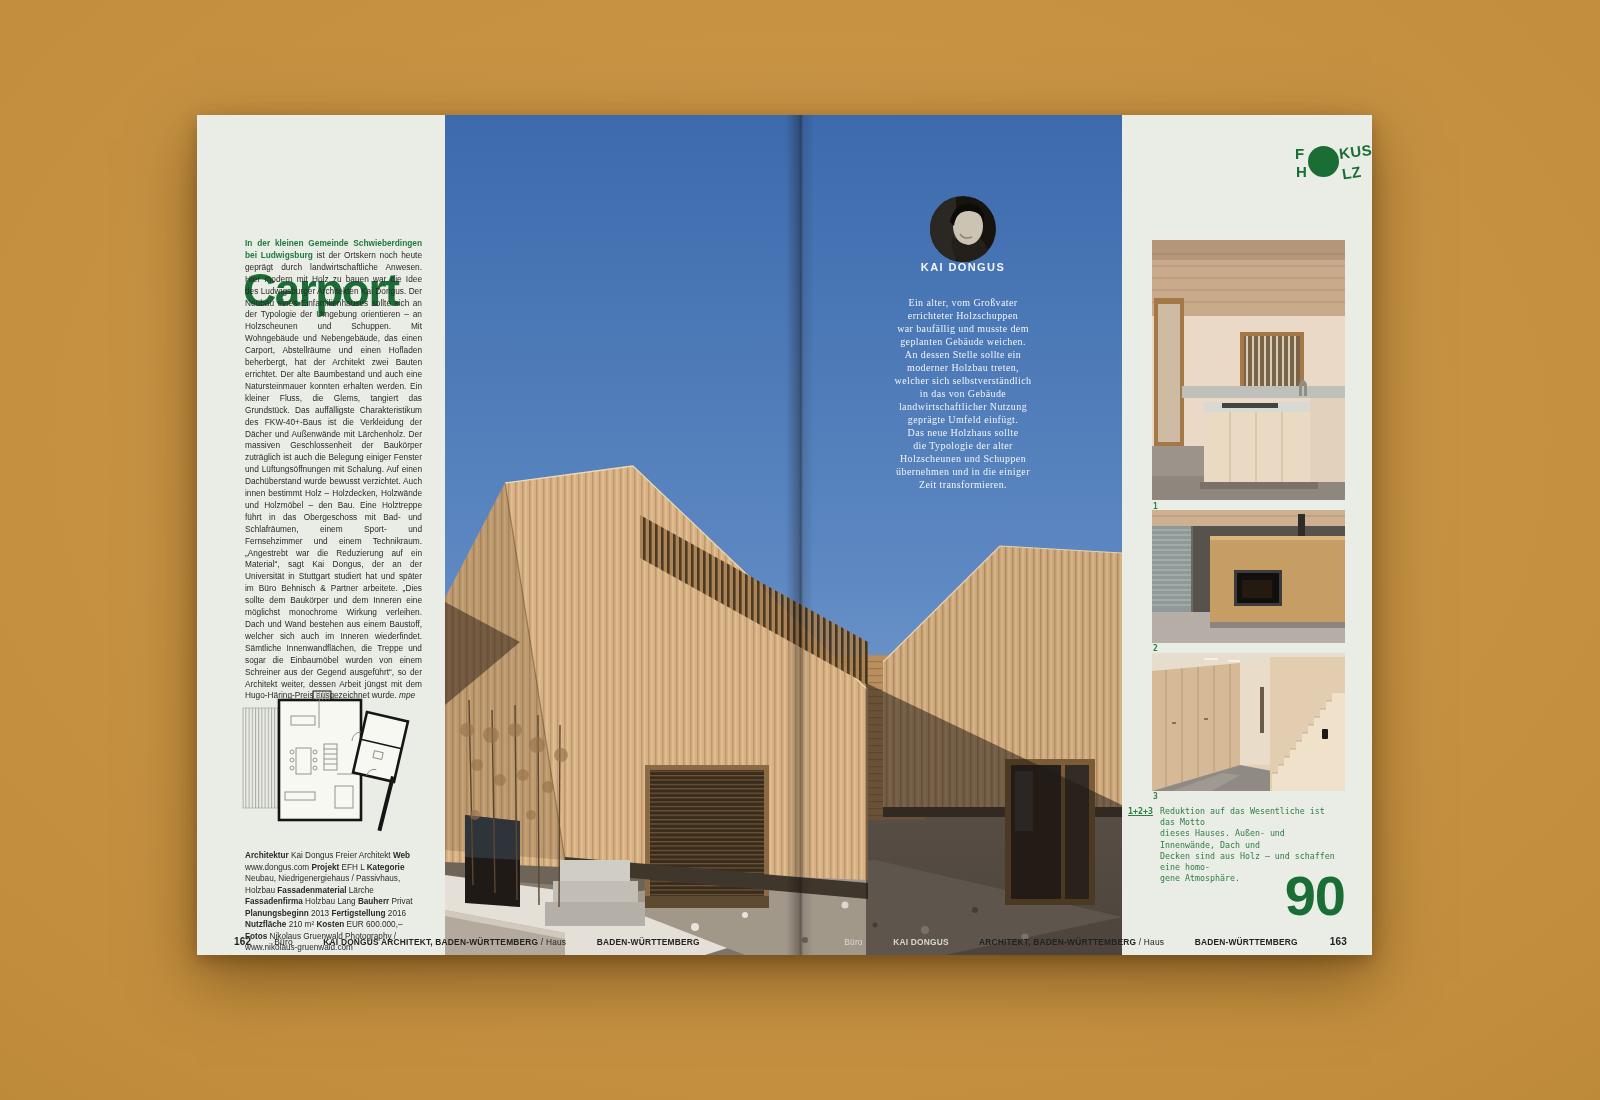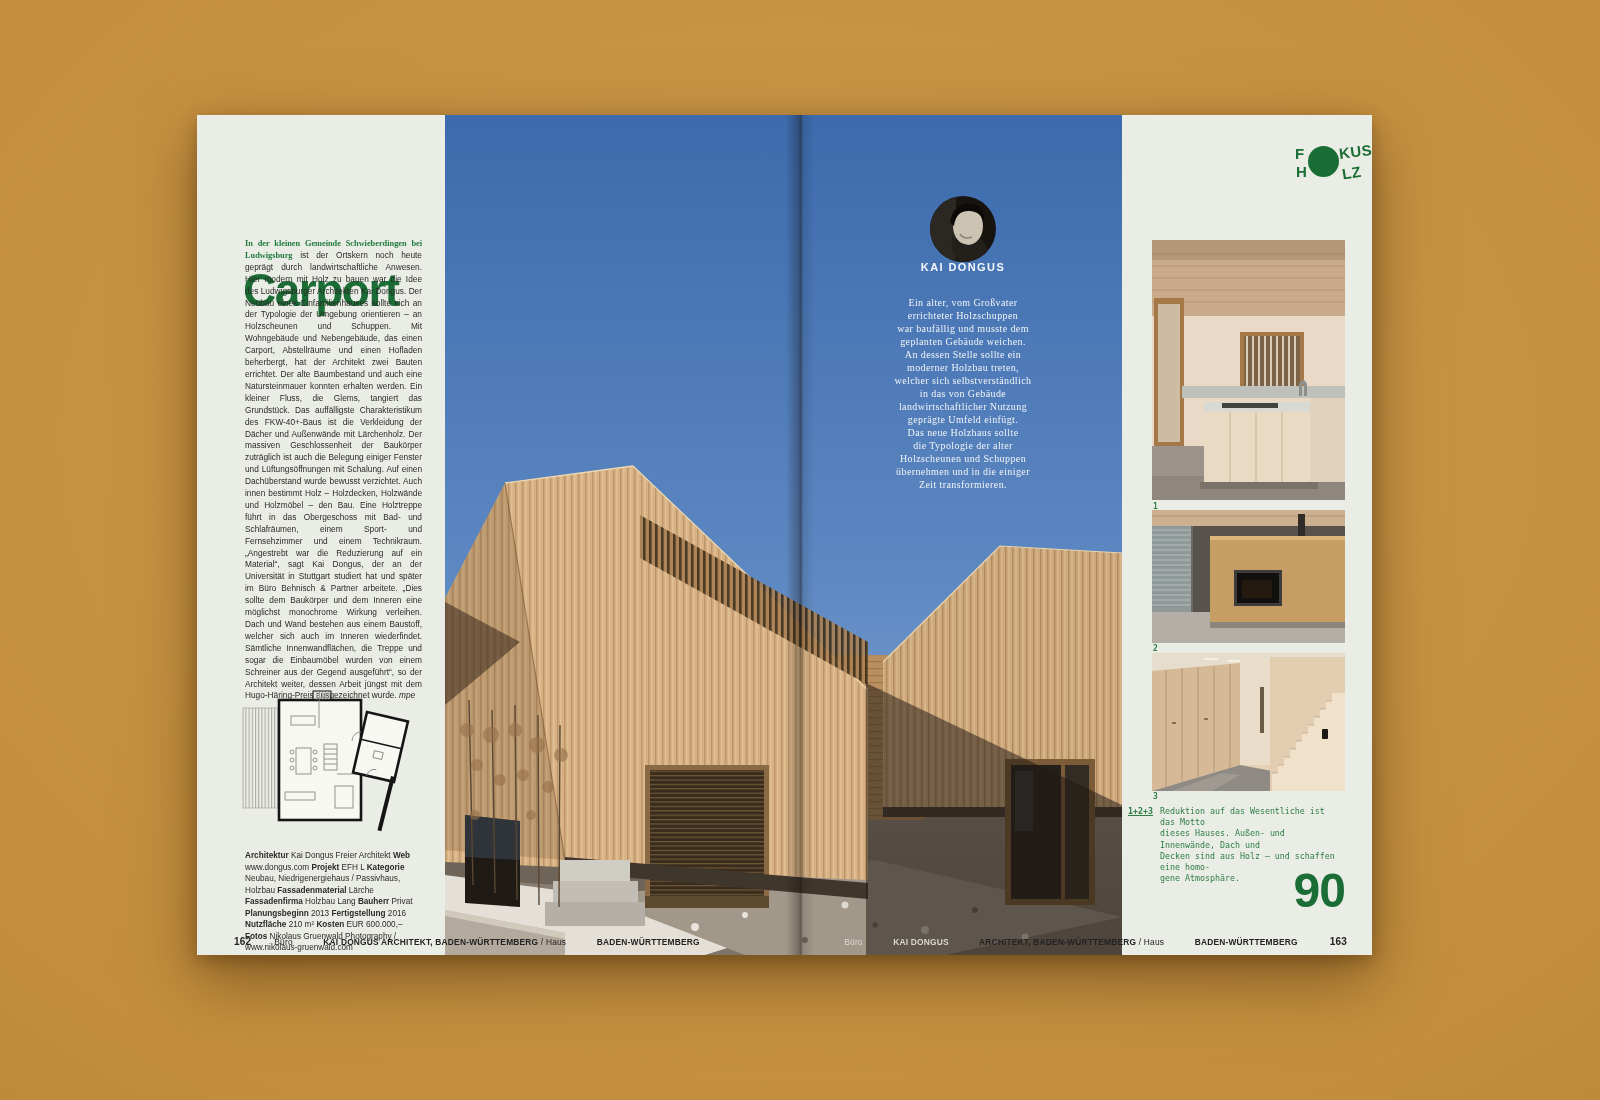--- a/index.html
+++ b/index.html
@@ -18,21 +18,21 @@
   
   .title{
     left:46px;top:148px;
     font-size:46px;font-weight:bold;letter-spacing:-1.5px;color:#1a6e35;
   }
   .body-text{
     left:48px;top:122px;width:177px;
     font-size:8.3px;line-height:11.9px;text-align:justify;color:#2a2a28;
   }
   .body-text{top:123px;}
-  .lead{color:#1f7a3e;font-weight:bold;font-family:Liberation Serif, serif;}
+  .lead{color:#1f7a3e;font-weight:bold;}
   .sig{font-style:italic;}
   .credits{
     left:48px;top:735px;width:173px;
     font-size:8.2px;line-height:11.5px;text-align:left;color:#2a2a28;
   }
   .credits b{font-weight:bold;margin-top:44px;}
   
   .footer{top:821px;font-size:8.4px;color:#222;letter-spacing:.2px;white-space:nowrap;}
   .footer .b{font-weight:bold;padding-left:28px;}
   .footer .light{color:#d9d7d0;}
@@ -70,21 +70,21 @@
     font-size:8px;font-weight:bold;color:#2e7d46;
   }
   .n1{top:387px;}.n2{top:529px;}.n3{top:677px;}
   .caption{
     left:931px;top:691px;width:216px;display:flex;gap:7px;
     font-family:"DejaVu Sans Mono",monospace;font-size:8.3px;line-height:11.2px;
     color:#2e7d46;
   }
   .caption .cap-label{font-weight:bold;flex:0 0 auto;text-decoration:underline;}
   .issue-number{
-    right:27px;top:748px;font-size:48px;font-weight:bold;color:#1a6e35;letter-spacing:-1px;margin-left:44px;
+    right:27px;top:748px;font-size:56px;font-weight:bold;color:#1a6e35;letter-spacing:-1px;margin-left:44px;
   }
   svg{display:block;}
 </style>
 </head>
 <body>
 
 <div class="stage">
   <div class="spread">
 
     <svg class="abs main-photo" viewBox="0 0 677 840" preserveAspectRatio="none">

